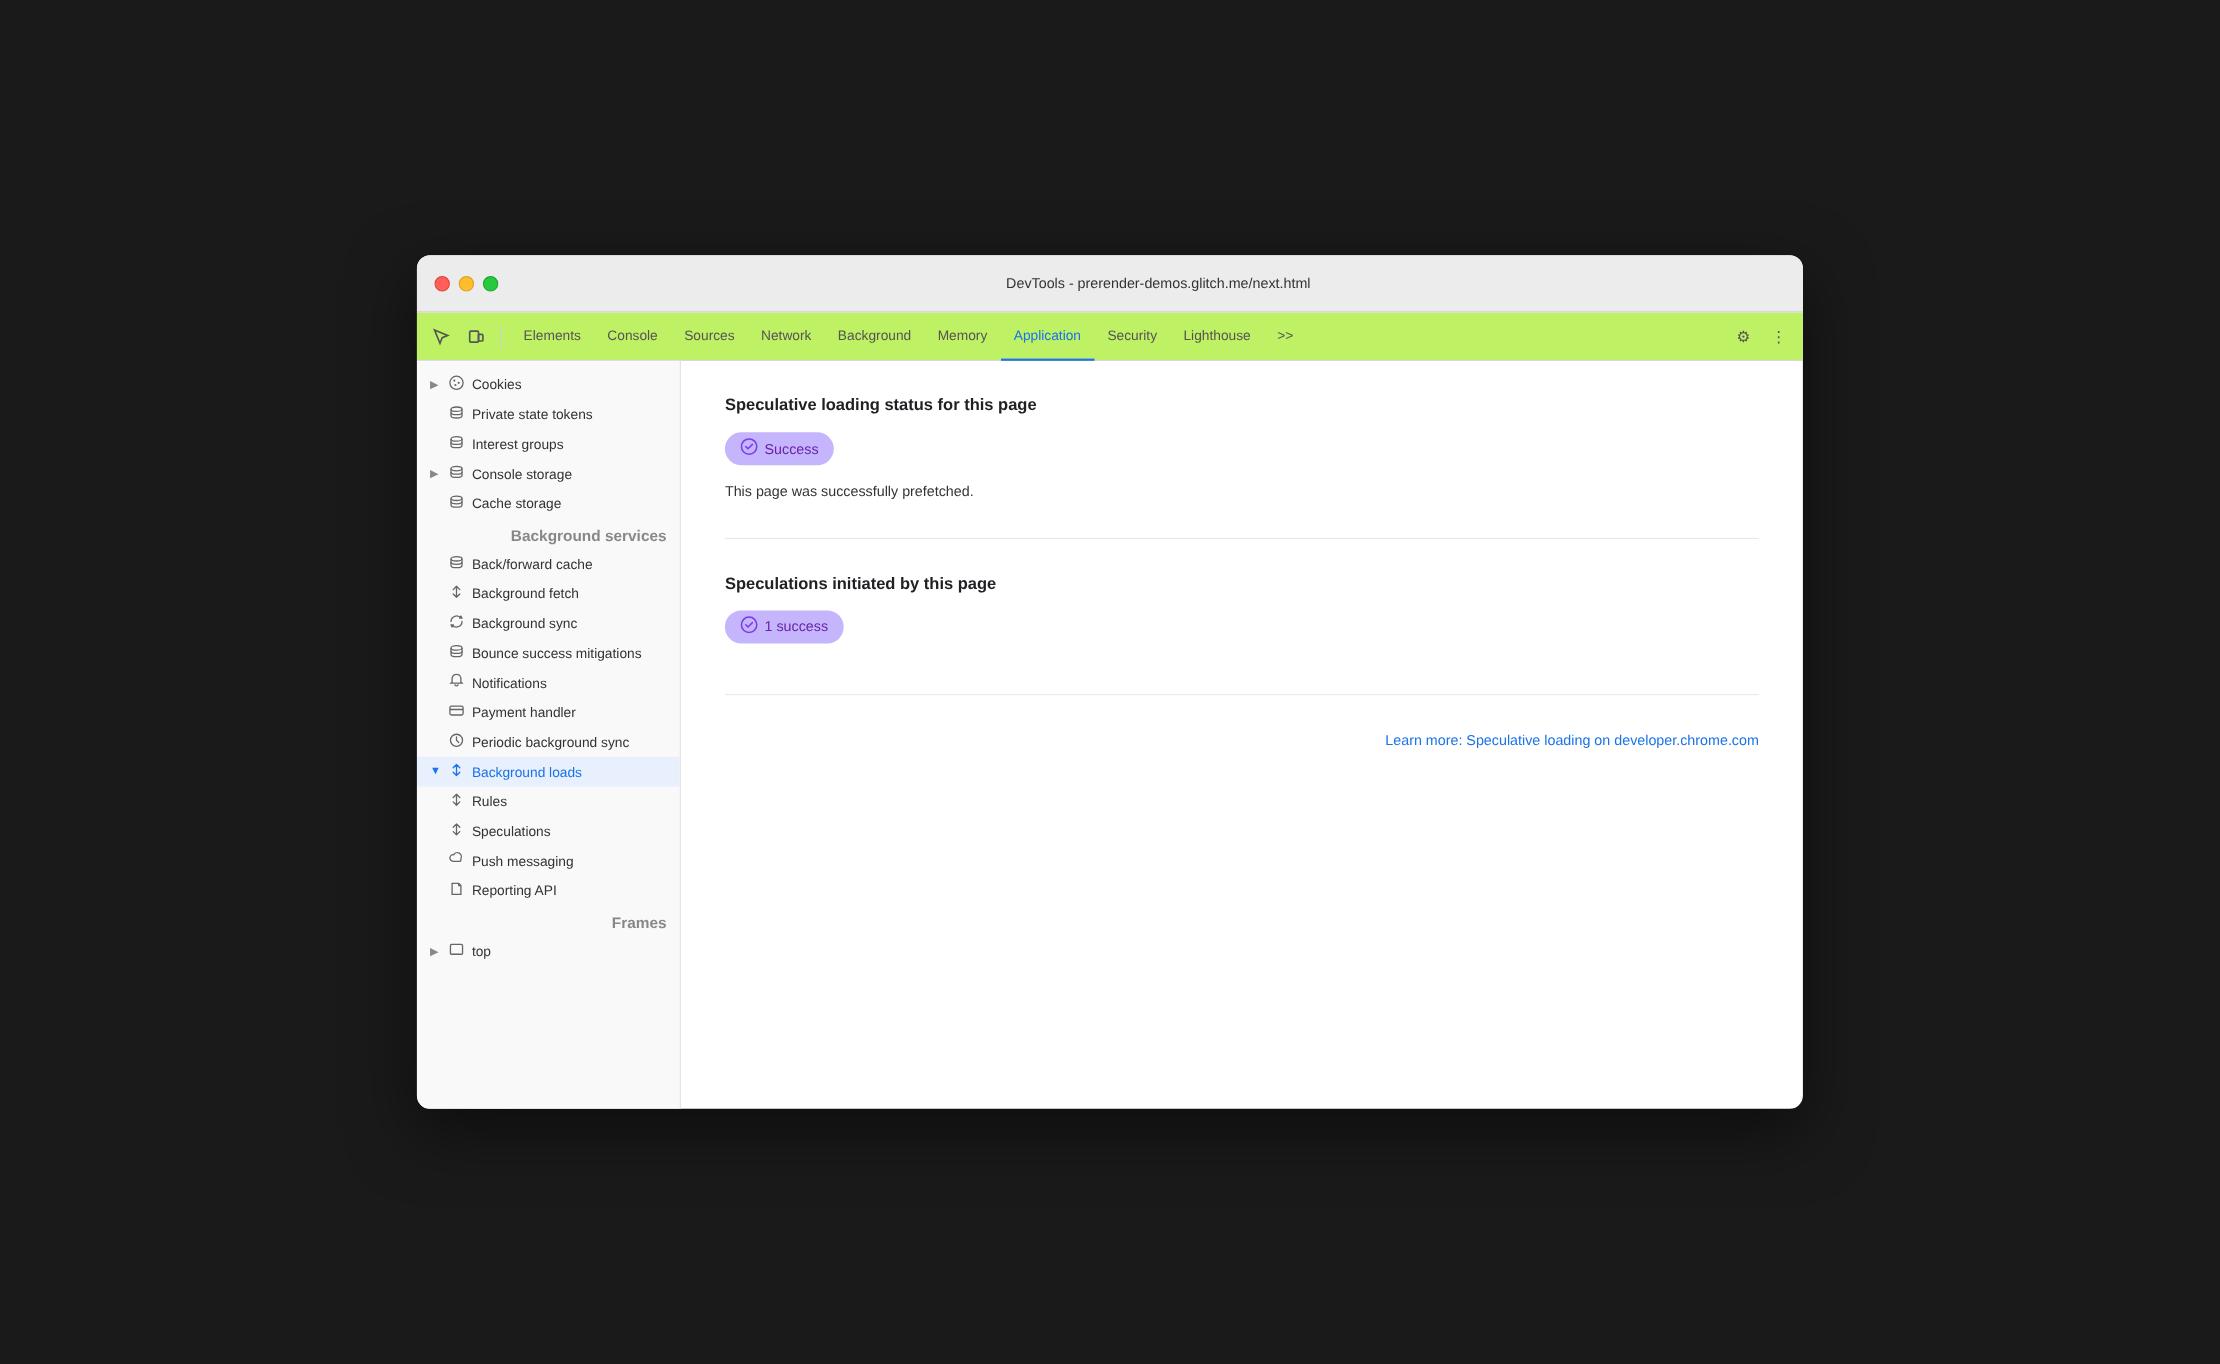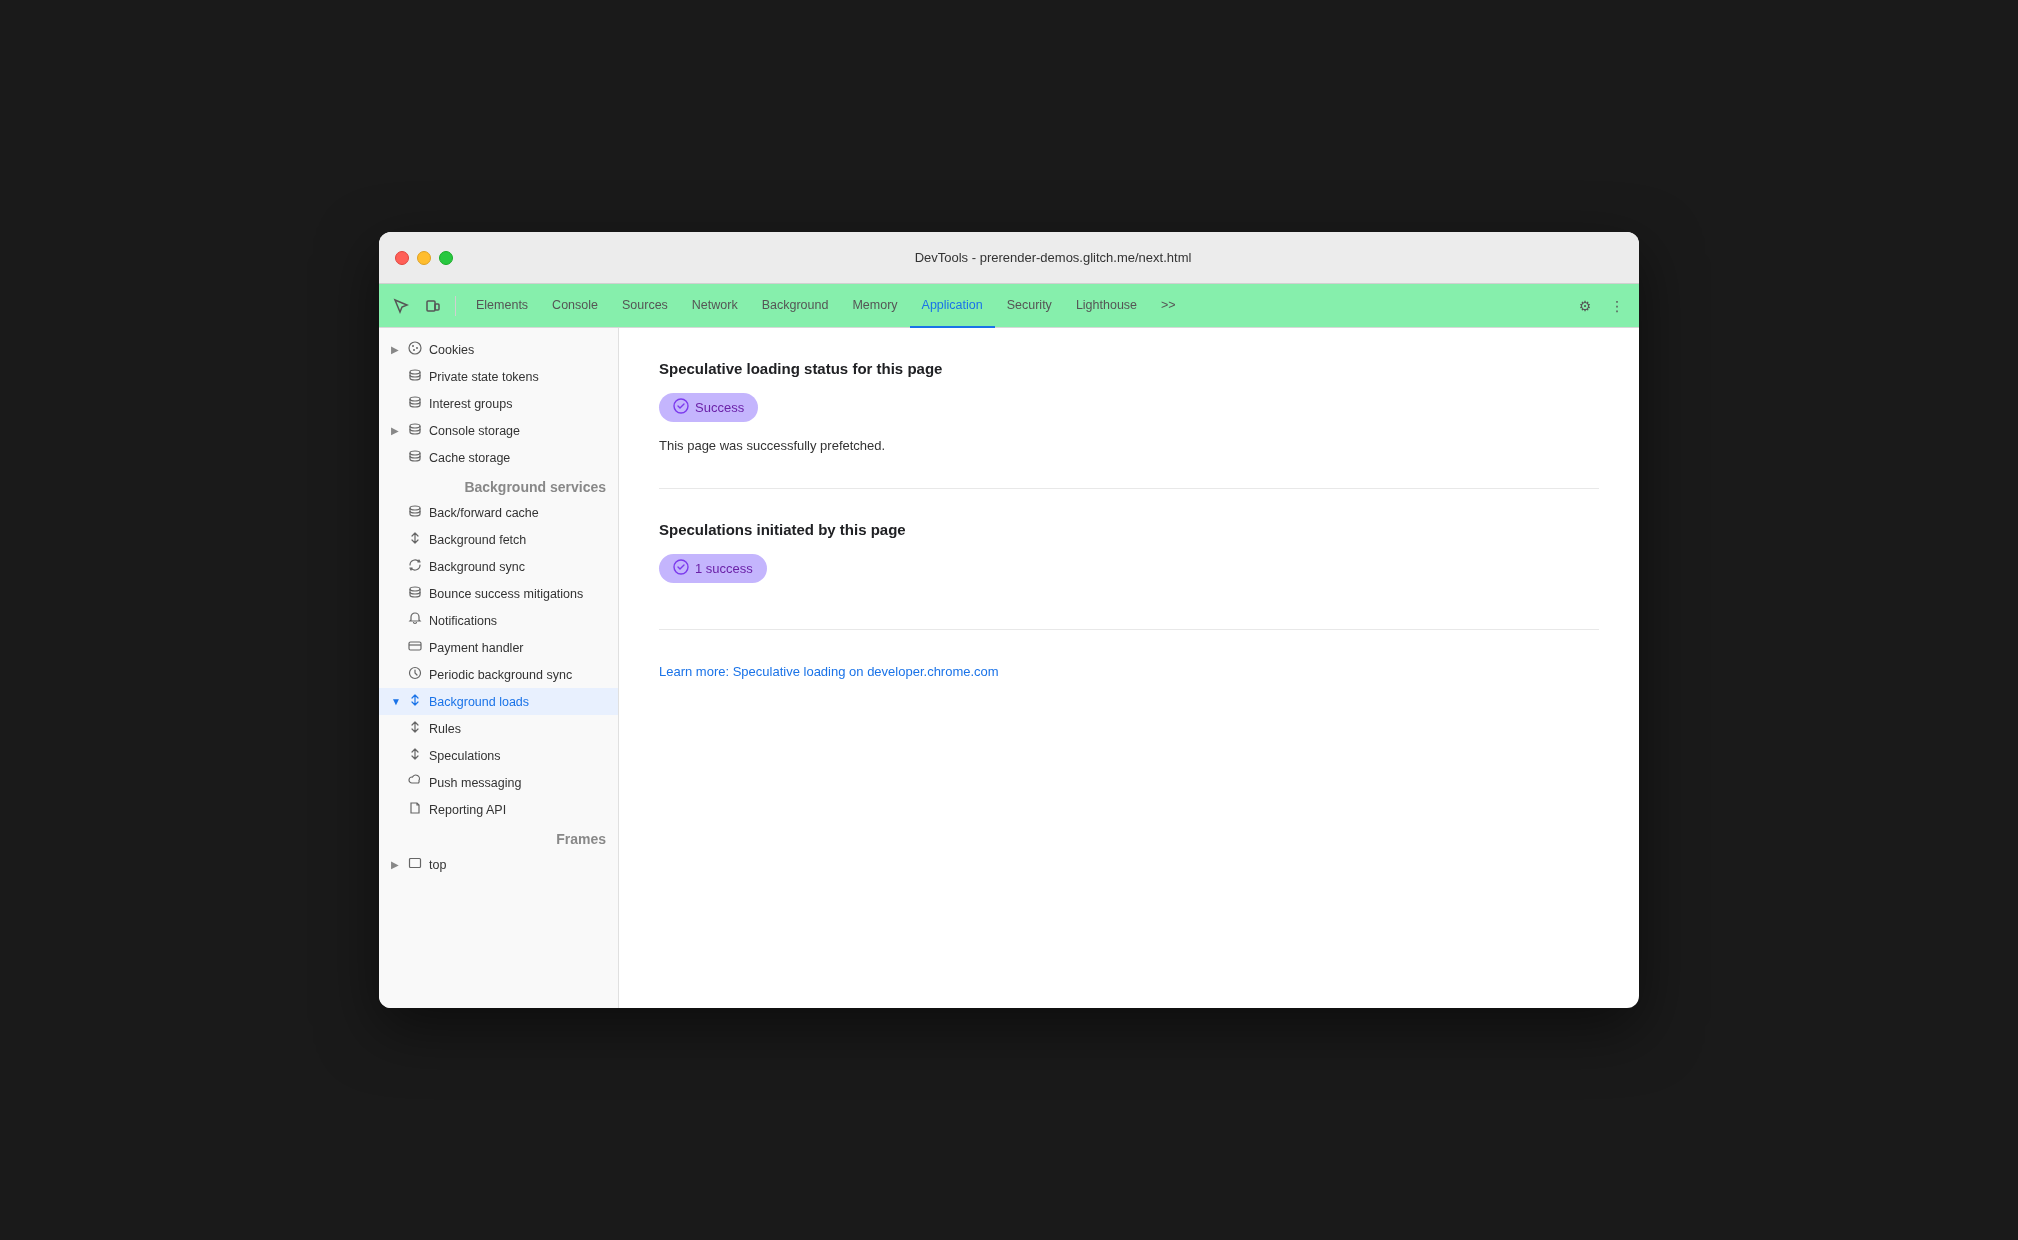--- a/index.html
+++ b/index.html
@@ -46,21 +46,21 @@
       position: absolute;
       left: 50%;
       transform: translateX(-50%);
       font-size: 13px;
       font-weight: 400;
       color: #333;
       margin-left: 44px;
     }
     
     .toolbar {
-      background: #86efac;
+      background: #bef264;
       border-bottom: 1px solid #d8d8d8;
       display: flex;
       align-items: center;
       padding: 0 8px;
       height: 44px;
       gap: 4px;
       justify-content: space-between;
     }
     .toolbar-icon {
       width: 28px;
@@ -166,20 +166,21 @@
       overflow-y: auto;
     }
     .section {
       margin-bottom: 0;
       padding-bottom: 32px;
       border-bottom: 1px solid #e8e8e8;
       margin-bottom: 32px;
     }
     .section:last-child {
       border-bottom: none;
+      text-align: right;
     }
     .section-title {
       font-size: 15px;
       font-weight: 600;
       color: #202124;
       margin-bottom: 16px;
     }
     .badge {
       display: inline-flex;
       align-items: center;

